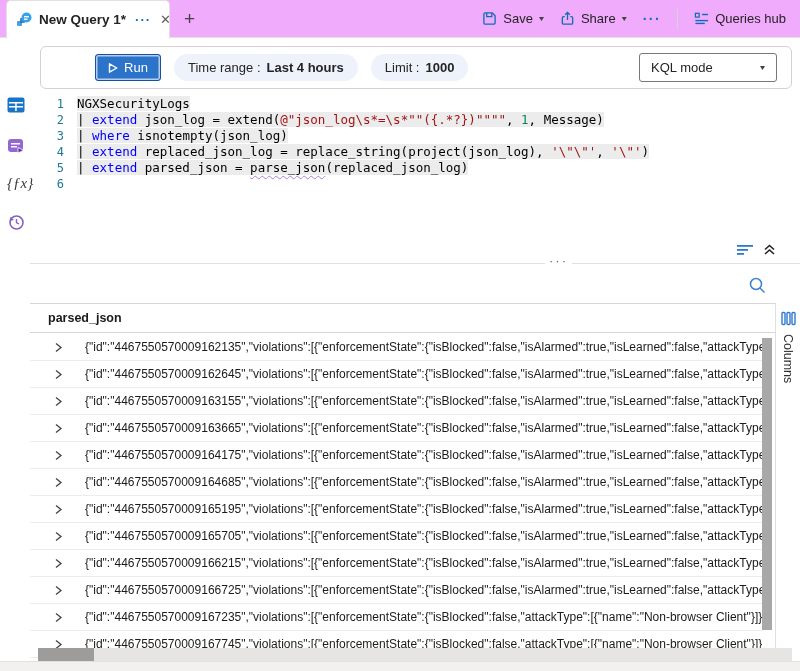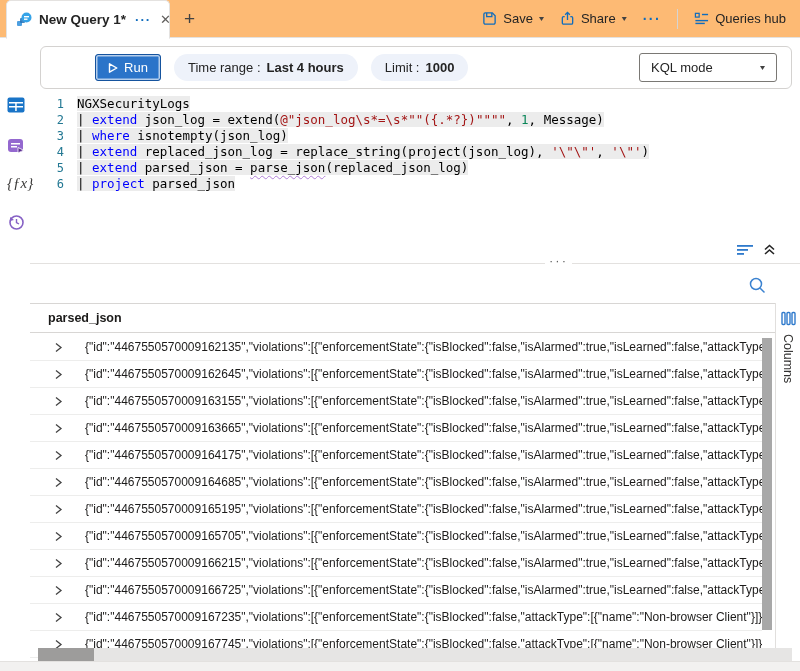--- a/index.html
+++ b/index.html
@@ -1,21 +1,21 @@
 <!DOCTYPE html>
 <html><head>
 <meta charset="utf-8">
 <style>
   * { box-sizing: border-box; margin: 0; padding: 0; }
   body { background:#fff; font-family:"Liberation Sans", sans-serif; }
   #app { position:relative; width:800px; height:671px; background:#fff; overflow:hidden; }
 
   
   .tabbar { position:absolute; left:0; top:0; width:800px; height:38px;
-            border-bottom:1px solid #e4e2e0; display:flex; align-items:stretch; background:#fdba74; z-index:5;}
+            border-bottom:1px solid #e4e2e0; display:flex; align-items:stretch; background:#f0abfc; z-index:5;}
   .tab { margin-left:6px; width:164px; display:flex; align-items:center; gap:7px; padding:0 9px;
          background:#fff; border:1px solid #e4e2e0; border-bottom:1px solid #fff;
          border-radius:5px 5px 0 0; position:relative; top:0; height:39px; }
   .tab-title { font-size:13.5px; font-weight:700; color:#242424; white-space:nowrap; }
   .tab-dots { color:#0f6cbd; font-size:13px; font-weight:700; letter-spacing:1px; margin-left:2px; }
   .tab-close { color:#605e5c; font-size:13px; margin-left:2px; }
   .newtab { align-self:center; font-size:19px; font-weight:400; color:#424242; margin-left:14px; }
   .tab-actions { margin-left:auto; display:flex; align-items:center; gap:8px; padding-right:10px; font-size:13px; color:#242424;}
   .action { display:flex; align-items:center; gap:6px; padding:0 4px; }
   .chev { font-size:10px; color:#424242; transform:scaleY(.8); }
@@ -194,21 +194,21 @@
     </div>
   </div>
 
   <div class="editor">
     <div id="code-lines">
         <div class="code-line"><span class="ln">1</span><span class="code"><span class="tk-p">NGXSecurityLogs</span></span></div>
         <div class="code-line"><span class="ln">2</span><span class="code"><span class="tk-p">| </span><span class="tk-k">extend</span><span class="tk-p"> json_log = extend(</span><span class="tk-s">@"json_log\s*=\s*""({.*?})""""</span><span class="tk-p">, </span><span class="tk-n">1</span><span class="tk-p">, Message)</span></span></div>
         <div class="code-line"><span class="ln">3</span><span class="code"><span class="tk-p">| </span><span class="tk-k">where</span><span class="tk-p"> isnotempty(json_log)</span></span></div>
         <div class="code-line"><span class="ln">4</span><span class="code"><span class="tk-p">| </span><span class="tk-k">extend</span><span class="tk-p"> replaced_json_log = replace_string(project(json_log), </span><span class="tk-s">'\"\"'</span><span class="tk-p">, </span><span class="tk-s">'\"'</span><span class="tk-p">)</span></span></div>
         <div class="code-line"><span class="ln">5</span><span class="code"><span class="tk-p">| </span><span class="tk-k">extend</span><span class="tk-p"> parsed_json = </span><span class="tk-f">parse_json</span><span class="tk-p">(replaced_json_log)</span></span></div>
-        <div class="code-line"><span class="ln">6</span><span class="code"><span class="tk-p">| </span><span class="tk-k">project</span><span class="tk-p"> parsed_json</span></span></div>
+        <div class="code-line"><span class="ln">6</span></div>
       </div>
   </div>
 
   <div class="editor-foot-icons">
     <span>
       <svg width="17" height="12" viewBox="0 0 17 12">
         <rect x="0" y="1" width="16" height="1.8" fill="#2f7acc"></rect>
         <rect x="0" y="5" width="11" height="1.8" fill="#2f7acc"></rect>
         <rect x="0" y="9" width="7" height="1.8" fill="#2f7acc"></rect>
       </svg>

